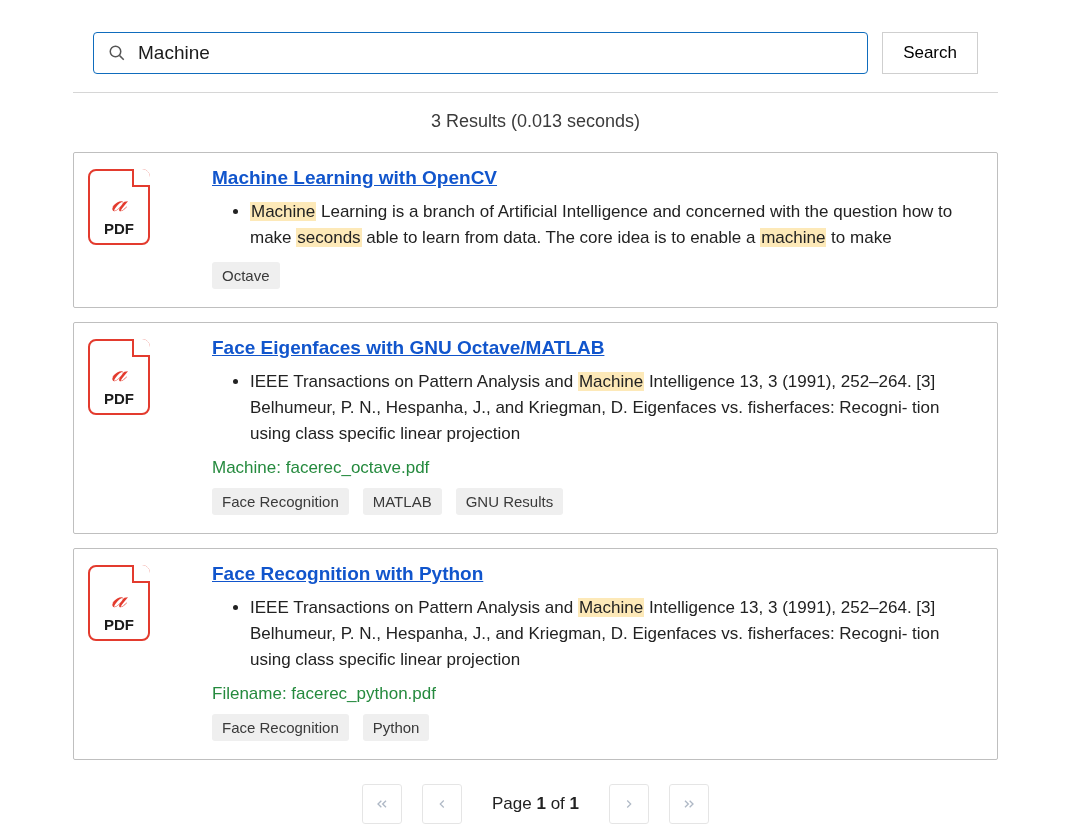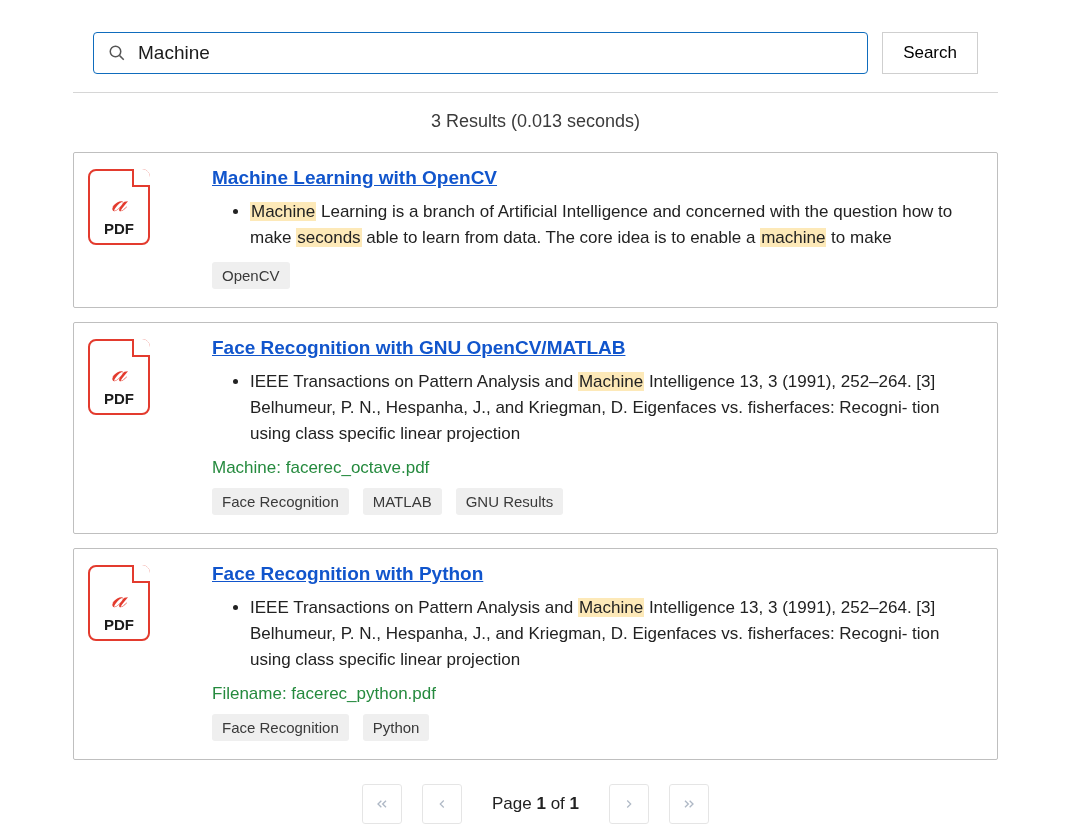--- a/index.html
+++ b/index.html
@@ -176,31 +176,31 @@
       <div class="result-card">
         <div class="icon-col">
           <div class="pdf-icon">
             <div class="pdf-glyph">𝒶</div>
             <div class="pdf-label">PDF</div>
           </div>
         </div>
         <div class="content-col"><a class="result-title">Machine Learning with OpenCV</a><ul class="snippet-list">
             <li><mark class="hl">Machine</mark> Learning is a branch of Artificial Intelligence and concerned with the question how to make <mark class="hl">seconds</mark> able to learn from data. The core idea is to enable a <mark class="hl">machine</mark> to make</li>
           </ul><div class="tags">
-            <span class="tag">OpenCV</span>
+            <span class="tag">Octave</span>
           </div></div>
       </div>
       <div class="result-card">
         <div class="icon-col">
           <div class="pdf-icon">
             <div class="pdf-glyph">𝒶</div>
             <div class="pdf-label">PDF</div>
           </div>
         </div>
-        <div class="content-col"><a class="result-title">Face Recognition with GNU OpenCV/MATLAB</a><ul class="snippet-list">
+        <div class="content-col"><a class="result-title">Face Eigenfaces with GNU Octave/MATLAB</a><ul class="snippet-list">
             <li>IEEE Transactions on Pattern Analysis and <mark class="hl">Machine</mark> Intelligence 13, 3 (1991), 252–264. [3] Belhumeur, P. N., Hespanha, J., and Kriegman, D. Eigenfaces vs. fisherfaces: Recogni- tion using class specific linear projection</li>
           </ul><div class="filename">Machine: facerec_octave.pdf</div><div class="tags">
             <span class="tag">Face Recognition</span>
             <span class="tag">MATLAB</span>
             <span class="tag">GNU Results</span>
           </div></div>
       </div>
       <div class="result-card">
         <div class="icon-col">
           <div class="pdf-icon">

